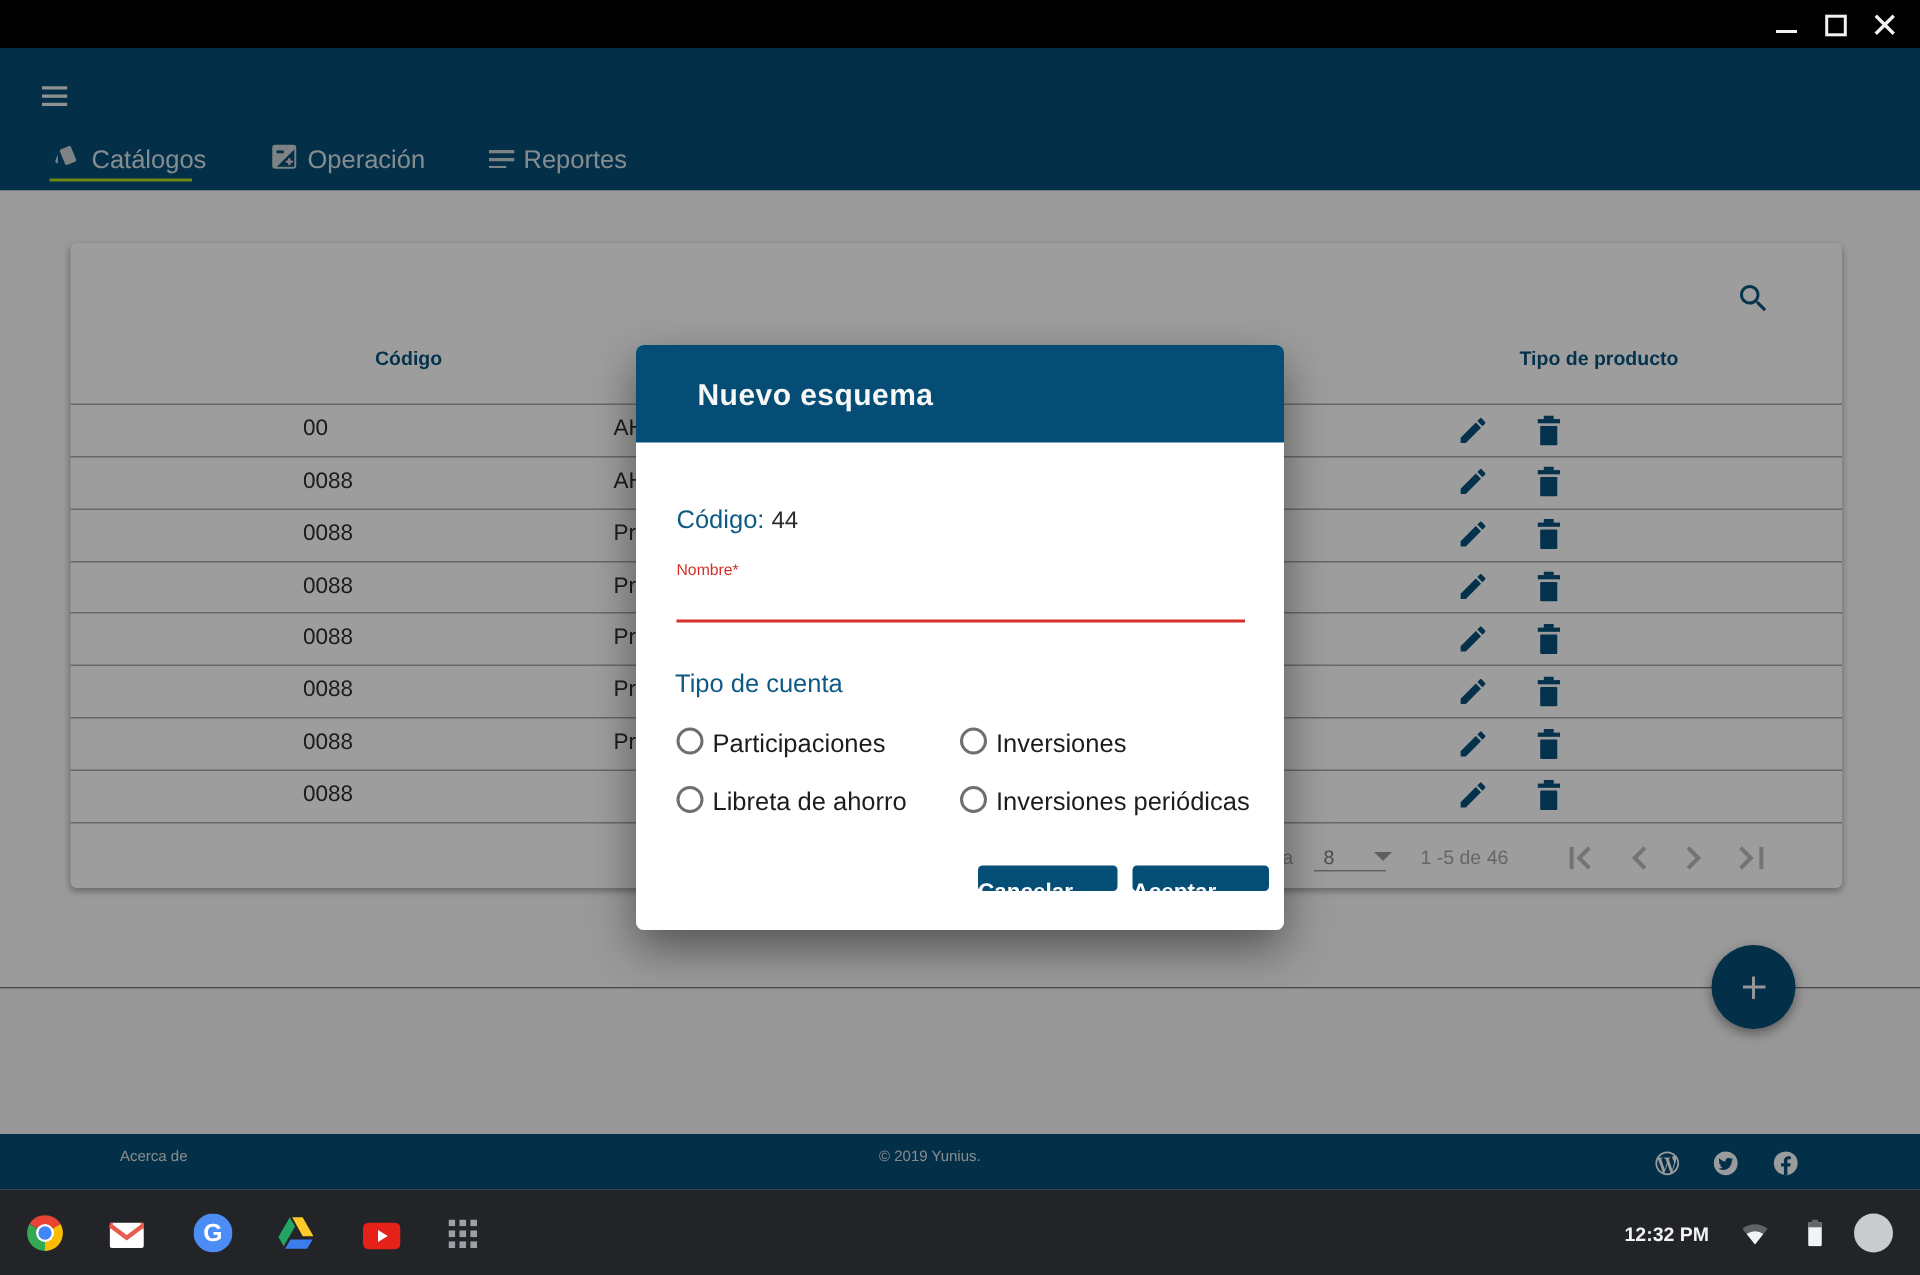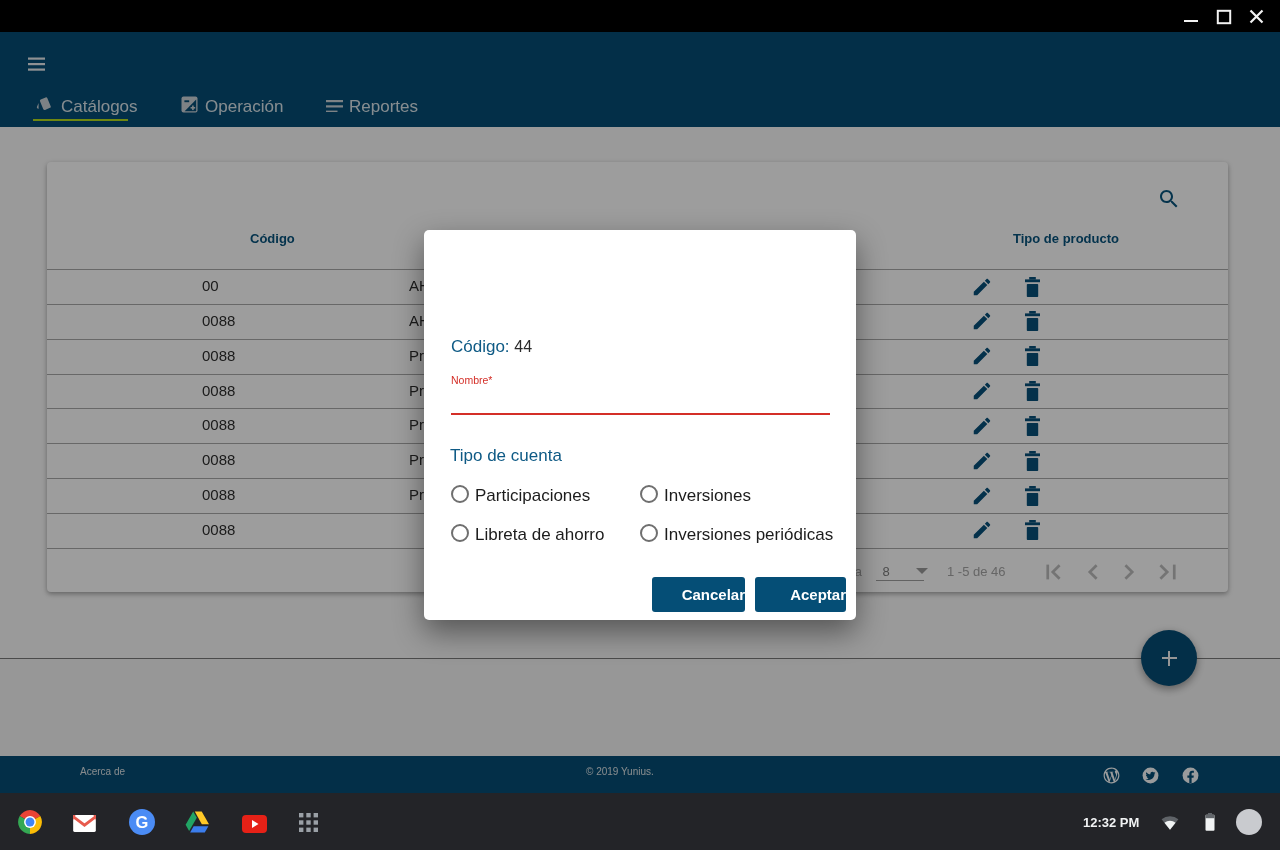--- a/index.html
+++ b/index.html
@@ -39,21 +39,21 @@
   
   #footer { position:absolute; top:724px; left:0; width:1280px; height:37px; background:#054d75; color:#dbe2e6; font-size:10px; }
 
   
   #overlay { position:absolute; top:0; left:0; width:1280px; height:761px; background:rgba(0,0,0,0.385); z-index:10; }
 
   
   #modal { position:absolute; left:424px; top:198px; width:432px; height:390px; background:#fff; border-radius:5px; box-shadow:0 12px 30px rgba(0,0,0,0.45); z-index:20; overflow:hidden; }
   #modalhead { position:absolute; top:0; left:0; width:432px; height:65px; background:#054d75; }
   #modalhead span { position:absolute; left:41px; top:23px; font-size:20px; font-weight:bold; color:#f7f7f7; letter-spacing:.3px; }
-  .mbtn { position:absolute; top:347px; height:35px; background:#054e76; border-radius:3px; color:#fff; font-size:15px; font-weight:bold; text-align:right; line-height:35px; }
+  .mbtn { position:absolute; top:347px; height:17px; background:#054e76; border-radius:3px; color:#fff; font-size:15px; font-weight:bold; text-align:left; line-height:35px; }
 
   
   .radio { position:absolute; width:18px; height:18px; border:2px solid #6f6f6f; border-radius:50%; background:#fff; }
   .rlabel { position:absolute; font-size:17px; color:#1c1c1c; }
 
   
   #shelf { position:absolute; top:793px; left:0; width:1280px; height:57px; background:#232428; z-index:60; }
   #clock { position:absolute; left:1083px; top:21.5px; line-height:16px; font-size:13px; font-weight:bold; color:#f1f3f4; }
 </style>
 </head>
@@ -254,20 +254,23 @@
 
     <svg class="abs" style="left:1181px;top:10px" width="19" height="19" viewBox="0 0 24 24">
       <circle cx="12" cy="12" r="10" fill="#fafcfd"></circle>
       <path fill="#054d75" d="M13.4 21.9v-7.2h2.42l.36-2.8H13.4V10c0-.81.23-1.36 1.39-1.36h1.49V6.13c-.26-.03-1.14-.11-2.17-.11-2.15 0-3.62 1.31-3.62 3.72v2.16H8.06v2.8h2.43v7.2z"></path>
     </svg>
   </div>
 
   <div id="overlay"></div>
 
   <div id="modal">
+    <div id="modalhead">
+        <span>Nuevo esquema</span>
+      </div>
 
     <div class="abs" style="left:27px;top:107px;font-size:17px;"><span style="color:#0e5a85;">Código:</span> <span style="font-size:16px;color:#2b2b2b;">44</span></div>
 
     <div class="abs" style="left:27px;top:144px;font-size:10.5px;color:#d42f28;">Nombre*</div>
     <div class="abs" style="left:27px;top:182.5px;width:379px;height:2px;background:#d42f28;"></div>
 
     <div class="abs" style="left:26px;top:216px;font-size:17px;color:#0e5a85;">Tipo de cuenta</div>
 
     <div class="radio" style="left:27px;top:255px;"></div>
     <div class="rlabel" style="left:51px;top:256px;">Participaciones</div>

